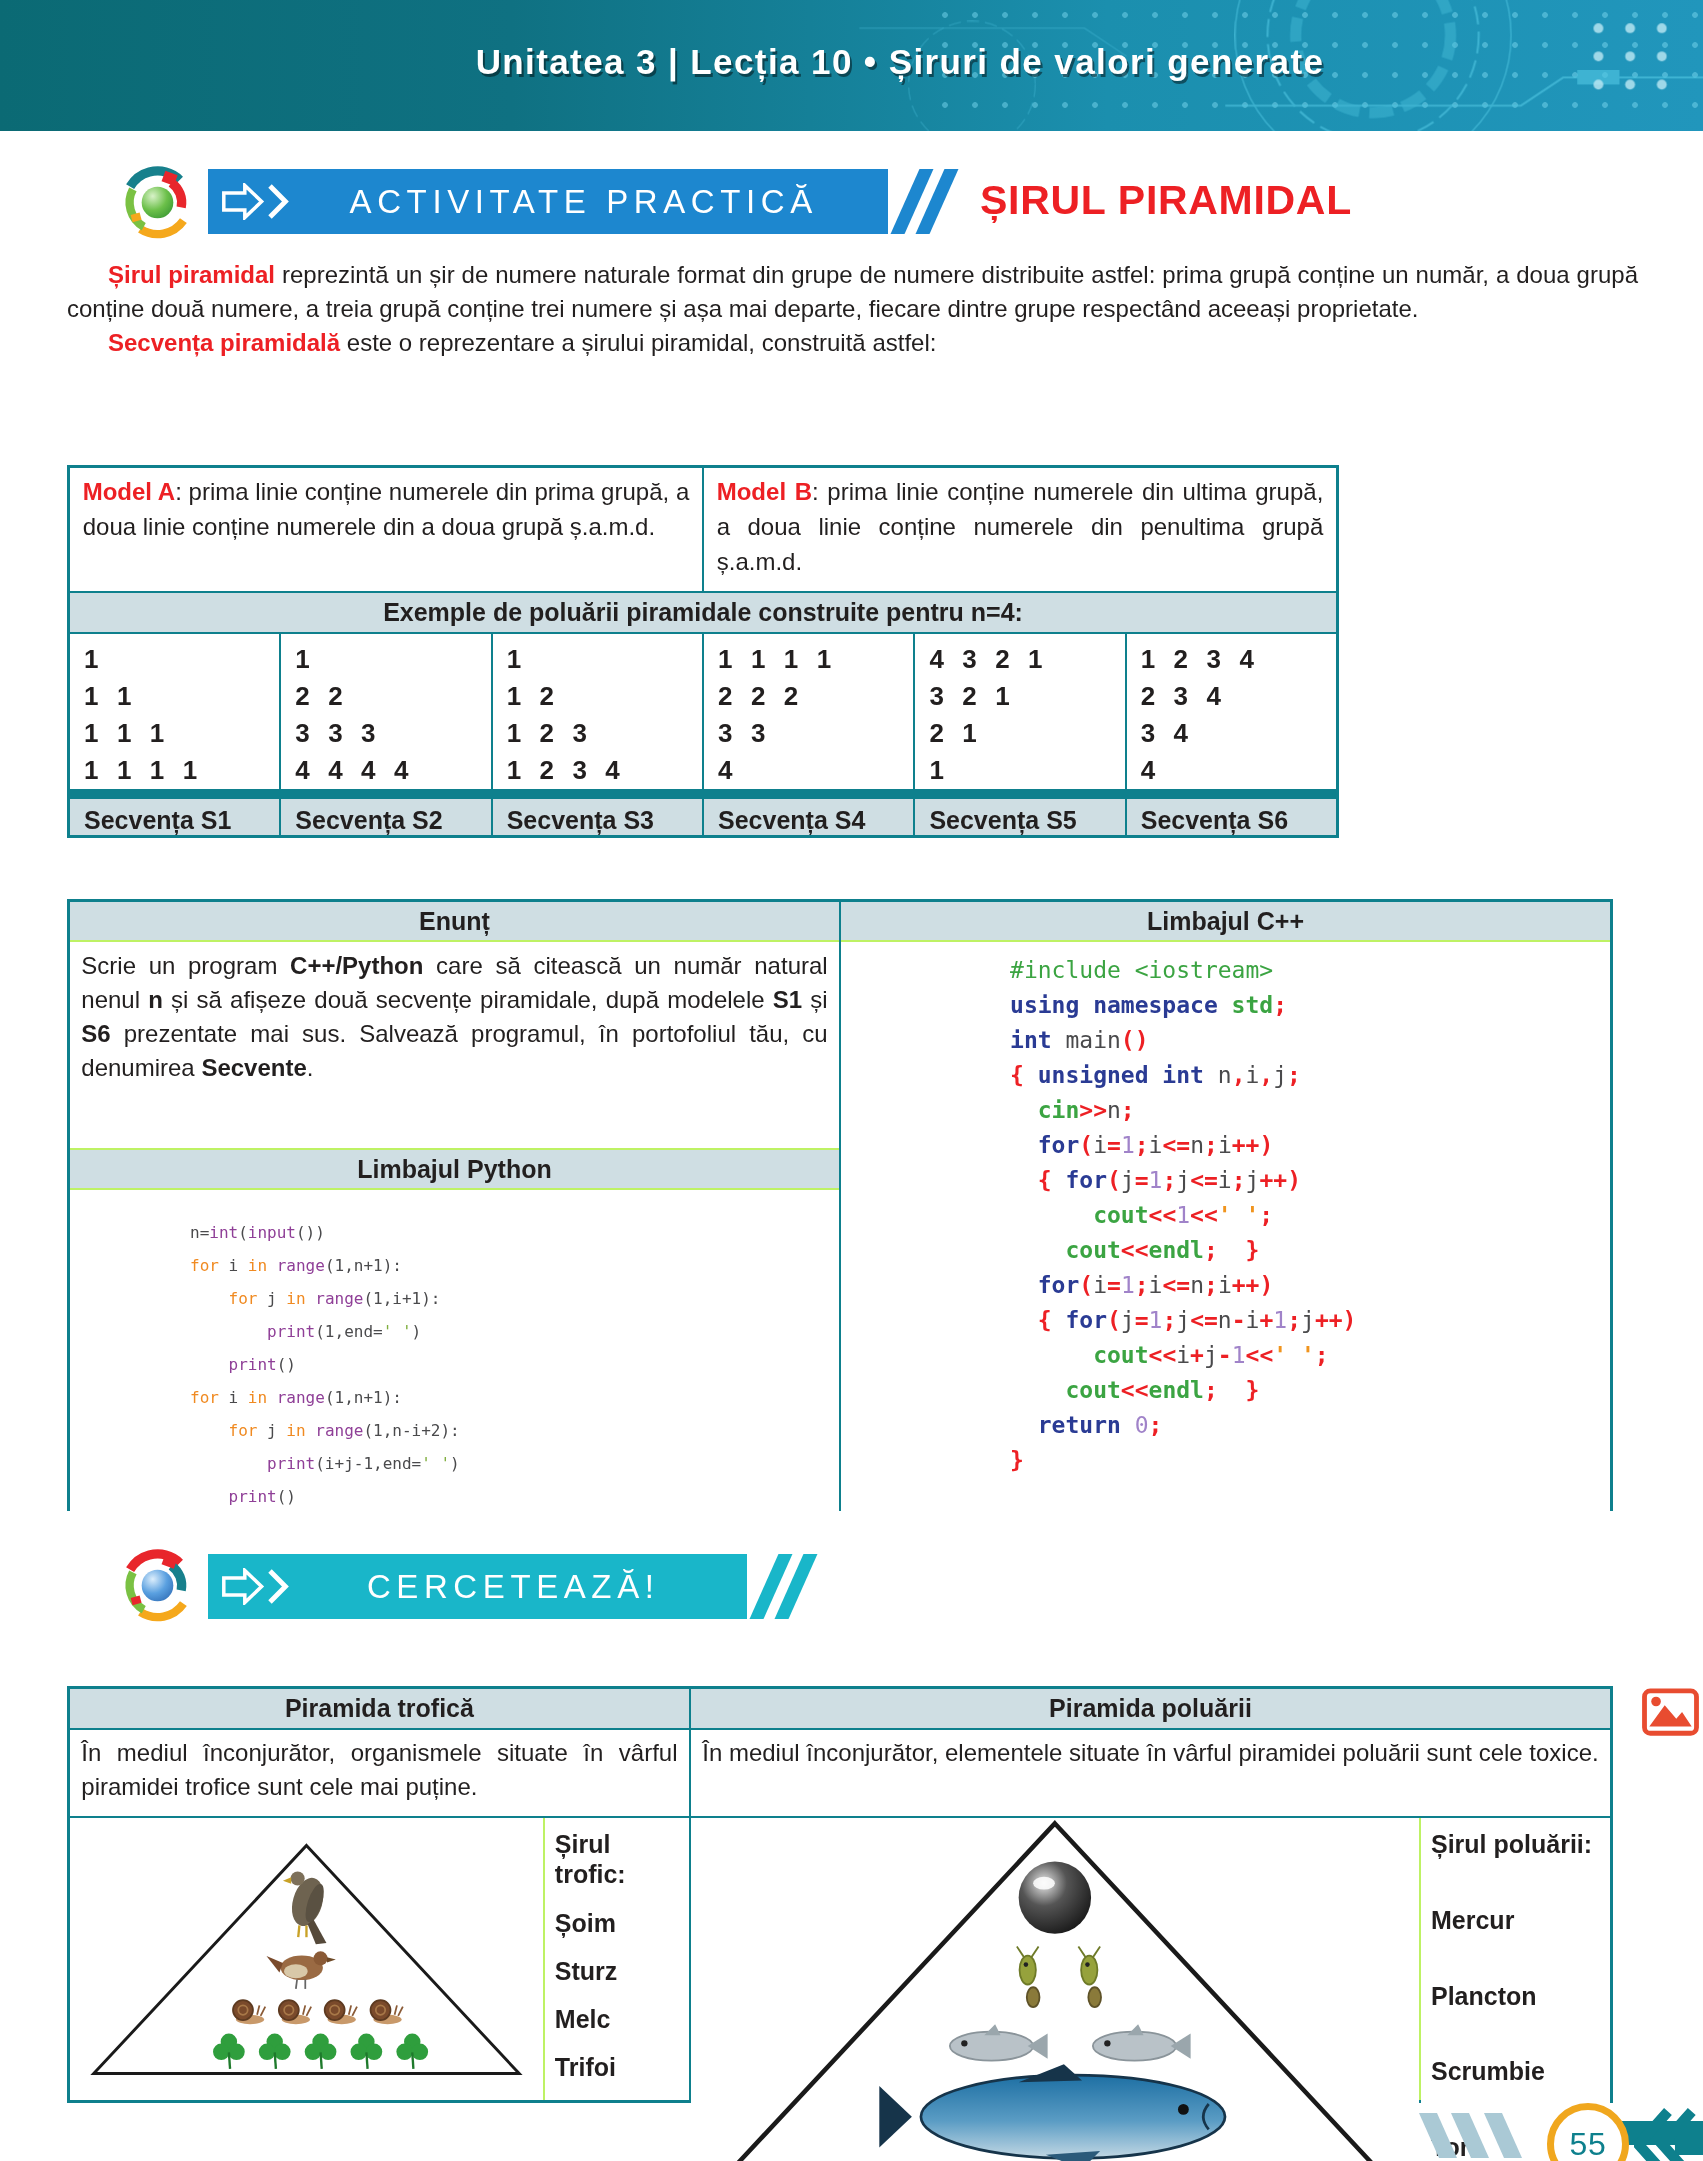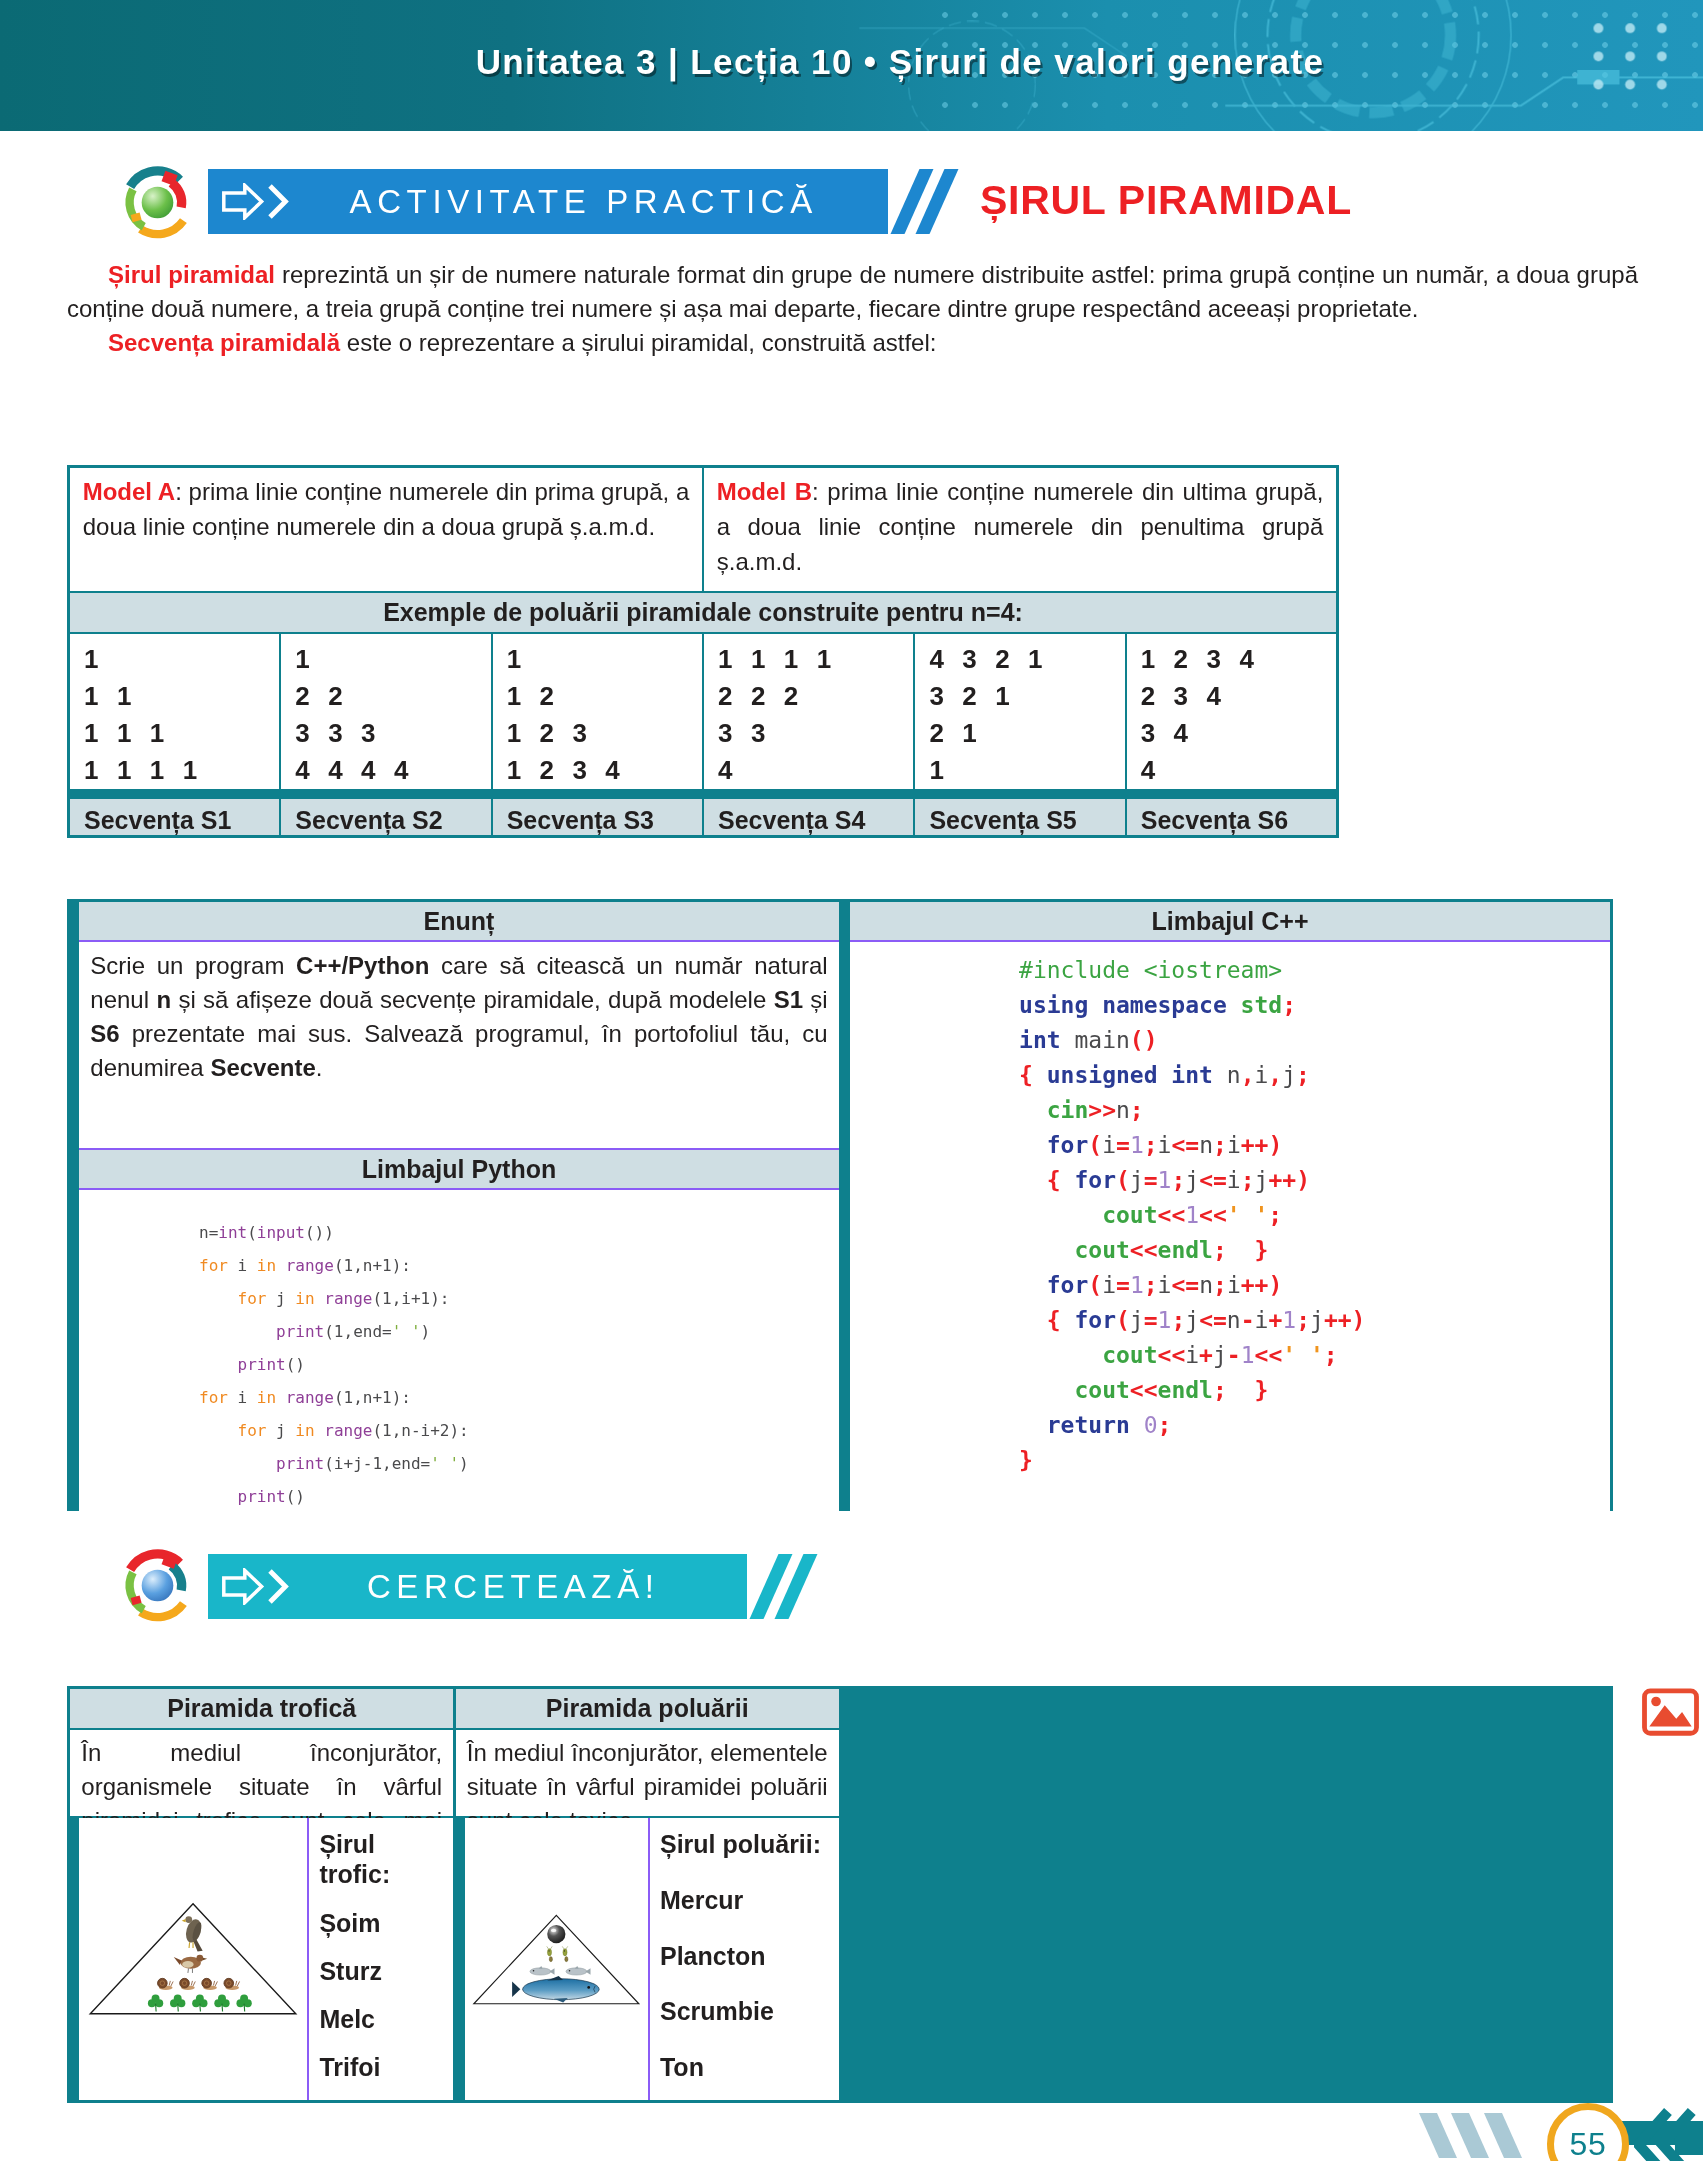--- a/index.html
+++ b/index.html
@@ -37,21 +37,21 @@
   .b{font-weight:700;}
 
   
   .tgrid{position:absolute;background:#0e808d;border:3.5px solid #0e808d;display:grid;gap:2.1px;box-sizing:border-box;}
   .cell{background:#ffffff;box-sizing:border-box;}
   .hcell{background:#cfdee3;box-sizing:border-box;font-weight:700;text-align:center;}
   .mcell{grid-column:span 3;padding:5.6px 12.7px;font-size:24px;line-height:35px;text-align:justify;}
   .exhdr{grid-column:span 6;font-size:25px;line-height:39px;}
   .scell{font-weight:700;font-size:26px;line-height:37px;padding:7px 0 0 14px;word-spacing:8.4px;letter-spacing:1.4px;}
   .lcell{background:#cfdee3;font-weight:700;font-size:25px;line-height:42px;padding-left:14px;box-sizing:border-box;margin-top:8px;}
-  .subgrid{display:grid;gap:2.1px;background:#8b5cf6;margin-left:9px;}
+  .subgrid{display:grid;gap:2.1px;background:#bef264;}
   .thdr{font-size:25px;line-height:38px;}
   .etext{padding:7px 11.3px;font-size:24px;line-height:34px;text-align:justify;}
 
   
   .code{background:#ffffff;font-family:"DejaVu Sans Mono",monospace;white-space:pre;overflow:hidden;}
   .code .cl{white-space:pre;}
   .code.cpp{font-size:23px;padding:11.3px 0 0 169px;}
   .code.cpp .cl{line-height:35px;}
   .code.py{font-size:16px;padding:26px 0 0 120px;}
   .code.py .cl{line-height:33px;}
@@ -234,21 +234,21 @@
       <path d="M4,14 L34,14 L34,3 L58,26 L34,49 L34,38 L4,38 Z" fill="none" stroke="#ffffff" stroke-width="5"></path>
       <path d="M70,4 L92,26 L70,48" fill="none" stroke="#ffffff" stroke-width="7"></path>
     </svg>
     <span class="banner-text">CERCETEAZĂ!</span>
   </div>
   <div class="slashes" style="left:764px;top:1554px;">
     <span class="slash teal"></span>
       <span class="slash teal"></span>
   </div>
 
-  <div class="tgrid" style="left:67px;top:1686px;width:1546px;grid-template-columns:1fr 1fr 1fr 1fr;grid-template-rows:39px 86px 282px;grid-auto-flow:column;">
+  <div class="tgrid" style="left:67px;top:1686px;width:1546px;grid-template-columns:1fr;grid-template-rows:39px 86px 282px;grid-auto-flow:column;">
     <div class="hcell phdr">Piramida trofică</div>
     <div class="cell ptext">În mediul înconjurător, organismele situate în vârful piramidei trofice sunt cele mai puține.</div>
     <div class="subgrid" style="grid-template-columns:1fr 144px;">
       <div class="cell pyr">
         <svg viewBox="0 0 740 400">
           <defs>
             <g id="snail">
               <ellipse cx="16" cy="12" rx="24" ry="8" fill="#c8996a"></ellipse>
               <line x1="34" y1="6" x2="42" y2="-10" stroke="#8a5a36" stroke-width="3"></line>
               <line x1="28" y1="4" x2="32" y2="-12" stroke="#8a5a36" stroke-width="3"></line>

